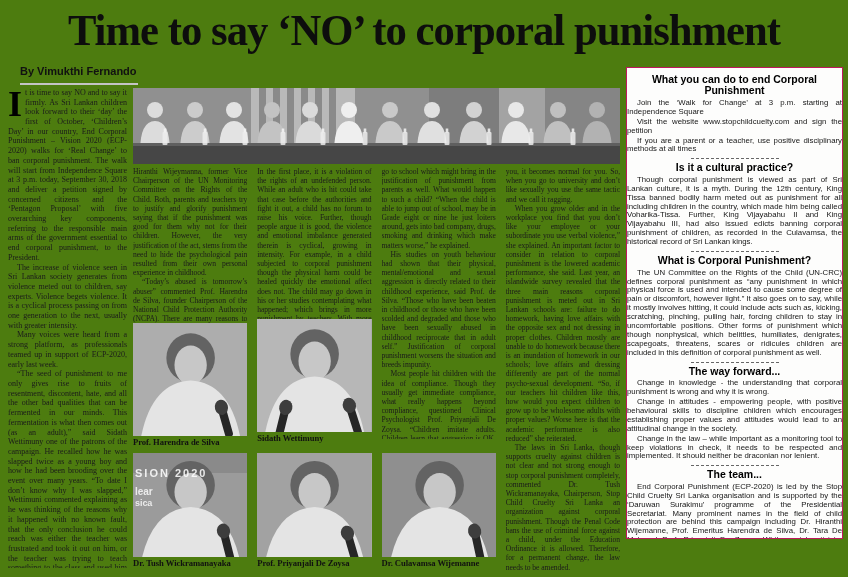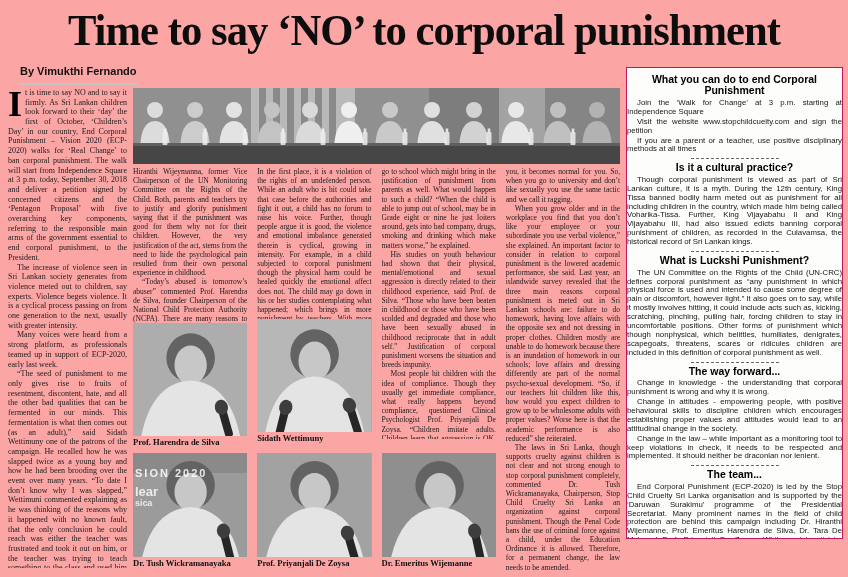--- a/index.html
+++ b/index.html
@@ -1,16 +1,16 @@
 <!DOCTYPE html>
 <html><head>
 <meta charset="utf-8">
 <style>
   html,body{margin:0;padding:0;background:#d9d9d9;}
-  .page{width:848px;height:577px;background:#fca5a5;margin:0 auto;position:relative;
+  .page{width:848px;height:577px;background:#4d7c0f;margin:0 auto;position:relative;
         overflow:hidden;font-family:"Liberation Serif",serif;color:#1b1b1b;}
   
   .headline{white-space:nowrap;text-align:center;font-weight:bold;font-size:44px;
             letter-spacing:-1px;line-height:1.18;padding-top:5px;transform:scaleX(.97);
             transform-origin:center;color:#0d0d0d;}
   
   .byline-wrap{margin:4px 0 3px 20px;}
   .byline{font-family:"Liberation Sans",sans-serif;font-weight:bold;font-size:11px;color:#111;}
   .byline-rule{width:118px;border-bottom:2px solid #c4c4c4;margin-top:4px;}
   
@@ -33,21 +33,21 @@
   .pin-bottom{margin-top:auto;}
   .photo{width:100%;position:relative;overflow:hidden;background:#a9a9a9;}
   .photo svg{display:block;width:100%;height:100%;}
   .ph113{height:113px;} .ph104{height:104px;}
   figcaption{font-weight:bold;font-size:8.6px;line-height:12px;height:13px;text-indent:0;
              text-align:left;color:#111;}
   .overlay-top{position:absolute;top:16px;left:2px;right:2px;color:rgba(255,255,255,.85);
                font-family:"Liberation Sans",sans-serif;font-weight:bold;font-size:11px;
                letter-spacing:2px;}
   .overlay-l1{position:absolute;top:34px;left:2px;color:rgba(255,255,255,.8);
-              font-family:"Liberation Sans",sans-serif;font-weight:bold;font-size:13px;}
+              font-family:"Liberation Sans",sans-serif;font-weight:bold;font-size:10px;}
   .overlay-l2{position:absolute;top:46px;left:2px;color:rgba(255,255,255,.8);
               font-family:"Liberation Sans",sans-serif;font-weight:bold;font-size:9px;}
   
   .sidebar{flex:1;border:1px solid #be185d;background:#fdfdfc;box-sizing:border-box;
            margin-top:-21px;height:472px;padding:5px 0;overflow:hidden;
            font-family:"Liberation Sans",sans-serif;font-size:7.8px;line-height:8.9px;
            text-align:justify;color:#161616;}
   .sb-title{font-weight:bold;font-size:10.5px;line-height:11.5px;text-align:center;
             margin:1px 0 2px;color:#000;}
   .sidebar p{text-indent:10px;margin:0 0 1px;}
@@ -207,21 +207,21 @@
             <p>Most people hit children with the idea of compliance. Though they usually get immediate compliance, what really happens beyond compliance, questioned Clinical Psychologist Prof. Priyanjali De Zoysa. “Children imitate adults. Children learn that aggression is OK. As children you learn that when you do something wrong another person hits</p>
           </div>
           <figure class="pin-bottom">
             <div class="photo ph104">
               <svg viewBox="0 0 113 104" preserveAspectRatio="none">
                 <rect width="113" height="104" fill="#8f8f8f"></rect>
                 <use href="#bust" transform="translate(57,62)"></use>
                 <use href="#mic" transform="translate(92,80) rotate(-12)"></use>
               </svg>
             </div>
-            <figcaption>Dr. Emeritus Wijemanne</figcaption>
+            <figcaption>Dr. Culavamsa Wijemanne</figcaption>
           </figure>
         </div>
 
         <div class="mcol">
           <div>
             <p class="first">you, it becomes normal for you. So, when you go to university and don’t like sexually you use the same tactic and we call it ragging.</p>
             <p>When you grow older and in the workplace you find that you don’t like your employee or your subordinate you use verbal violence,” she explained. An important factor to consider in relation to corporal punishment is the lowered academic performance, she said. Last year, an islandwide survey revealed that the three main reasons corporal punishment is meted out in Sri Lankan schools are: failure to do homework, having love affairs with the opposite sex and not dressing in proper clothes. Children mostly are unable to do homework because there is an inundation of homework in our schools; love affairs and dressing differently are part of the normal psycho-sexual development. “So, if our teachers hit children like this, how would you expect children to grow up to be wholesome adults with proper values? Worse here is that the academic performance is also reduced” she reiterated.</p>
             <p>The laws in Sri Lanka, though supports cruelty against children is not clear and not strong enough to stop corporal punishment completely, commented Dr. Tush Wickramanayaka, Chairperson, Stop Child Cruelty Sri Lanka an organization against corporal punishment. Though the Penal Code bans the use of criminal force against a child, under the Education Ordinance it is allowed. Therefore, for a permanent change, the law needs to be amended.</p>
           </div>
 
@@ -235,21 +235,21 @@
       <div class="sb-title">What you can do to end Corporal Punishment</div>
       <p>Join the ‘Walk for Change’ at 3 p.m. starting at Independence Square</p>
       <p>Visit the website www.stopchildcuelty.com and sign the petition</p>
       <p>If you are a parent or a teacher, use positive disciplinary methods at all times</p>
 
       <div class="divider"></div>
       <div class="sb-title">Is it a cultural practice?</div>
       <p>Though corporal punishment is viewed as part of Sri Lankan culture, it is a myth. During the 12th century, King Tissa banned bodily harm meted out as punishment for all including children in the country, which made him being called Voharika-Tissa. Further, King Vijayabahu II and King Vijayabahu III, had also issued edicts banning corporal punishment of children, as recorded in the Culavamsa, the historical record of Sri Lankan kings.</p>
 
       <div class="divider"></div>
-      <div class="sb-title">What is Luckshi Punishment?</div>
+      <div class="sb-title">What is Corporal Punishment?</div>
       <p>The UN Committee on the Rights of the Child (UN-CRC) defines corporal punishment as “any punishment in which physical force is used and intended to cause some degree of pain or discomfort, however light.” It also goes on to say, while it mostly involves hitting, it could include acts such as, kicking, scratching, pinching, pulling hair, forcing children to stay in uncomfortable positions. Other forms of punishment which though nonphysical, which belittles, humiliates, denigrates, scapegoats, threatens, scares or ridicules children are included in this definition of corporal punishment as well.</p>
 
       <div class="divider"></div>
       <div class="sb-title">The way forward...</div>
       <p>Change in knowledge - the understanding that corporal punishment is wrong and why it is wrong.</p>
       <p>Change in attitudes - empowering people, with positive behavioural skills to discipline children which encourages establishing proper values and attitudes would lead to an attitudinal change in the society.</p>
       <p>Change in the law – while important as a monitoring tool to keep violations in check, it needs to be respected and implemented. It should neither be draconian nor lenient.</p>
 
       <div class="divider"></div>
       <div class="sb-title">The team...</div>

